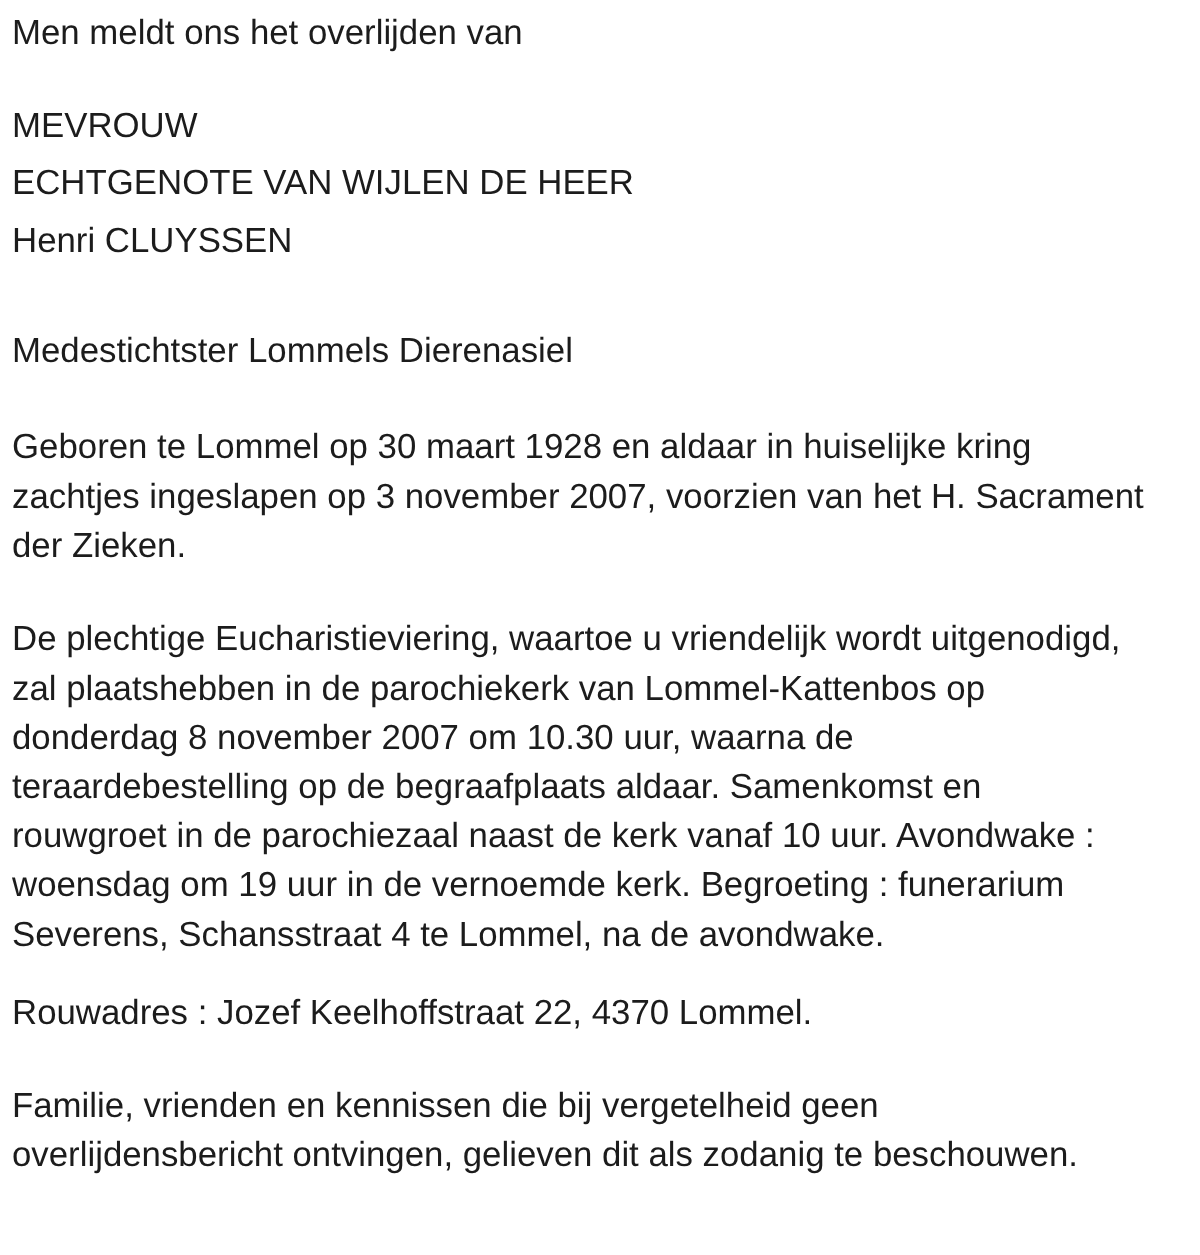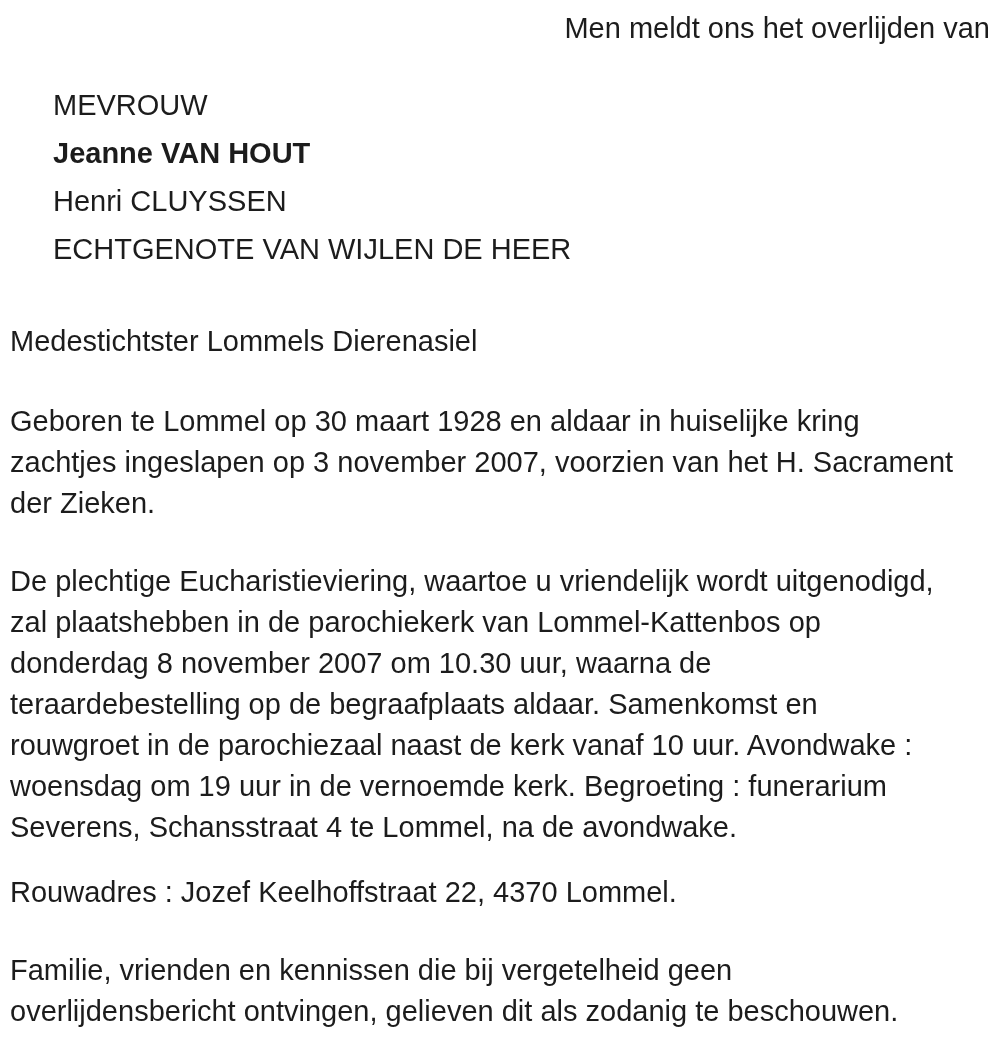--- a/index.html
+++ b/index.html
@@ -18,29 +18,27 @@
     font-weight: 400;
     overflow: hidden;
   }
   .para {
     white-space: pre-line;
     line-height: 41px;
     margin: 0 0 37px 0;
   }
   .intro {
     margin-bottom: 32px;
-    text-align: right;
   }
   .name-block {
     margin: 0 0 33px 0;
   }
   .name-line {
     line-height: 48px;
     white-space: pre;
-    margin-left: 43px;
   }
   .deceased-name {
     font-weight: 700;
   }
   .role-line {
     margin-bottom: 39px;
     margin-top: 48px;
   }
   .service-para {
     margin-bottom: 24px;
@@ -49,23 +47,22 @@
     margin-bottom: 4px;
   }
 </style>
 </head>
 <body style="color: rgb(28, 28, 28); background: rgb(255, 255, 255);">
 
 <div class="para intro">Men meldt ons het overlijden van</div>
 
 <div class="name-block">
   <div class="name-line">MEVROUW</div>
-  <div class="name-line deceased-name">Jeanne VAN HOUT</div>
+  <div class="name-line">ECHTGENOTE VAN WIJLEN DE HEER</div>
   <div class="name-line">Henri CLUYSSEN</div>
-  <div class="name-line">ECHTGENOTE VAN WIJLEN DE HEER</div>
 </div>
 
 <div class="para role-line">Medestichtster Lommels Dierenasiel</div>
 
 <div class="para">Geboren te Lommel op 30 maart 1928 en aldaar in huiselijke kring
 zachtjes ingeslapen op 3 november 2007, voorzien van het H. Sacrament
 der Zieken.</div>
 
 <div class="para service-para">De plechtige Eucharistieviering, waartoe u vriendelijk wordt uitgenodigd,
 zal plaatshebben in de parochiekerk van Lommel-Kattenbos op

